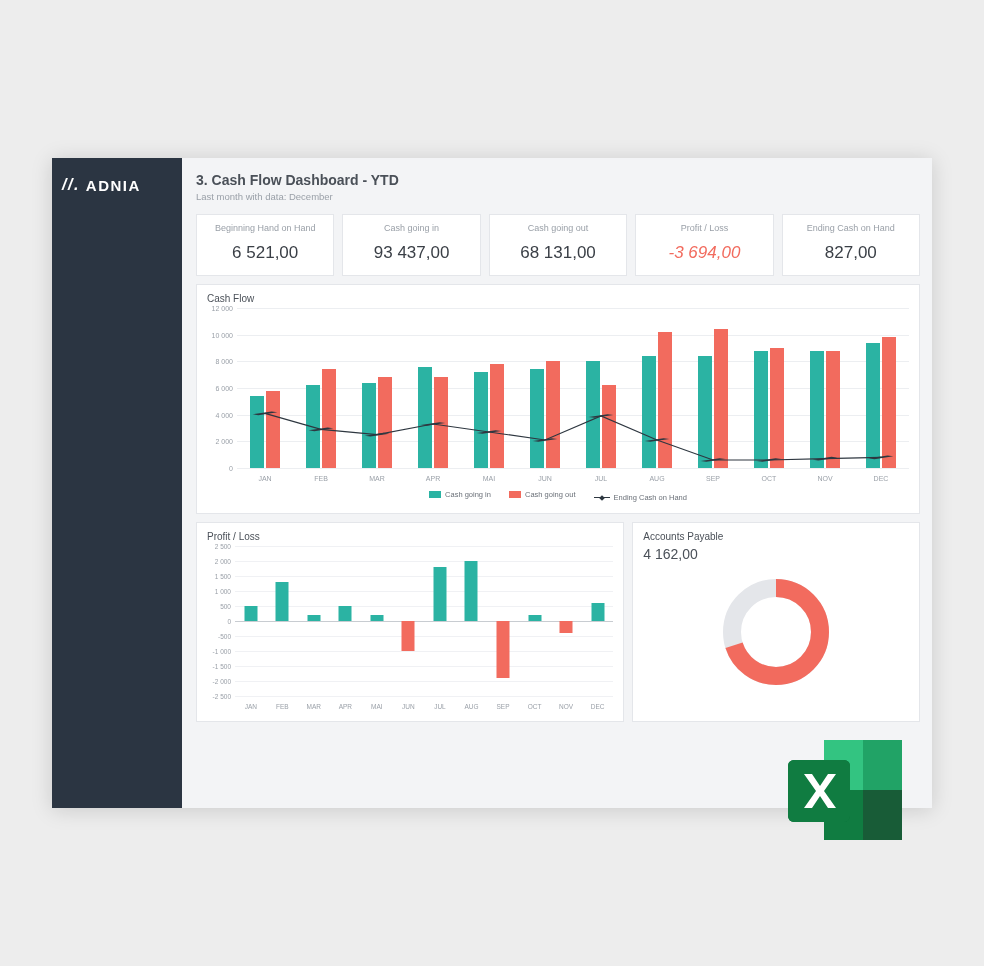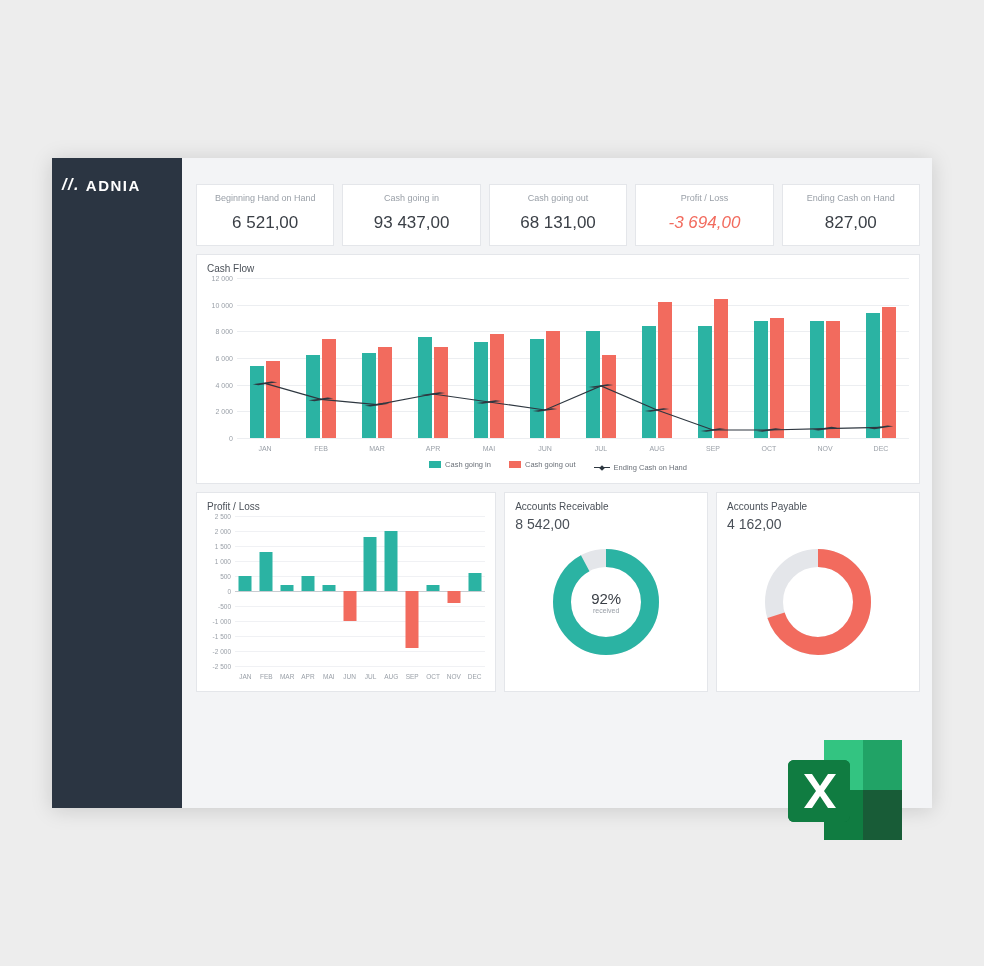--- a/index.html
+++ b/index.html
@@ -113,20 +113,25 @@
 <div class="app-window">
 
   <div class="sidebar">
     <div class="logo">
       <span class="mark">//.</span>
       <span>ADNIA</span>
     </div>
   </div>
 
   <div class="main">
+    <div class="page-title">3. Cash Flow Dashboard - YTD</div>
+    <div class="page-sub">
+      <span>Last month with data:</span>
+      <span>December</span>
+    </div>
 
     <div class="kpi-row" id="kpis">
         <div class="kpi">
           <div class="kpi-label">Beginning Hand on Hand</div>
           <div class="kpi-value">6 521,00</div>
         </div>
         <div class="kpi">
           <div class="kpi-label">Cash going in</div>
           <div class="kpi-value">93 437,00</div>
         </div>
@@ -328,34 +333,20 @@
                 <div class="pl-xlabel">NOV</div>
               </div>
               <div class="pl-group">
                 <div class="pl-bar" style="bottom: 75px; height: 18px; background: rgb(43, 179, 163);"></div>
                 <div class="pl-xlabel">DEC</div>
               </div>
             </div>
           </div>
       </div>
       <div class="panel donut-panel">
-        <div class="panel-title">Accounts Receivable</div>
-        <div class="donut-value">8 542,00</div>
-        <div class="donut-wrap">
-          <svg id="donut-recv" width="120" height="120" viewBox="0 0 120 120">
-              <circle cx="60" cy="60" r="44" fill="none" stroke="#e4e6ea" stroke-width="18"></circle>
-              <circle cx="60" cy="60" r="44" fill="none" stroke="#2bb3a3" stroke-width="18" stroke-dasharray="254.34334123462963 276.46015351590177" transform="rotate(-90 60 60)"></circle>
-            </svg>
-          <div class="donut-center">
-            <div class="pct">92%</div>
-            <div class="lbl">received</div>
-          </div>
-        </div>
-      </div>
-      <div class="panel donut-panel">
         <div class="panel-title">Accounts Payable</div>
         <div class="donut-value">4 162,00</div>
         <div class="donut-wrap">
           <svg id="donut-pay" width="120" height="120" viewBox="0 0 120 120">
               <circle cx="60" cy="60" r="44" fill="none" stroke="#e4e6ea" stroke-width="18"></circle>
               <circle cx="60" cy="60" r="44" fill="none" stroke="#f26b5e" stroke-width="18" stroke-dasharray="193.5221074611312 276.46015351590177" transform="rotate(-90 60 60)"></circle>
             </svg>
         </div>
       </div>
     </div>

